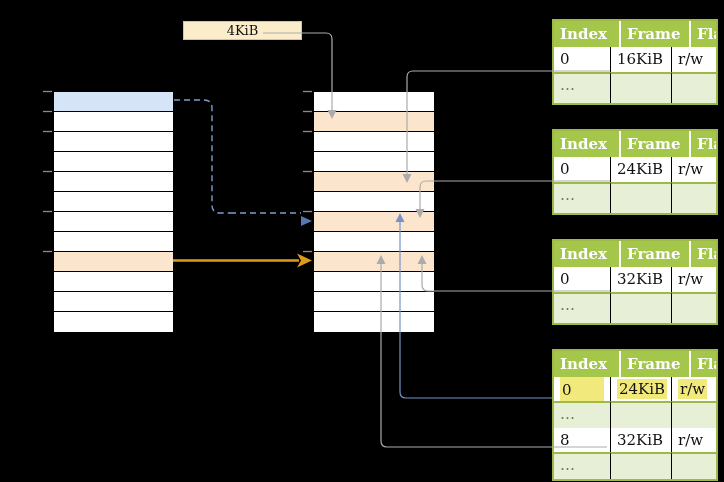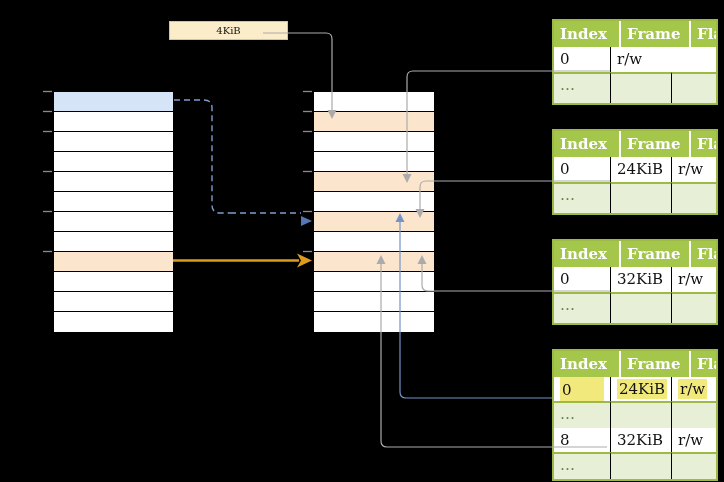--- a/index.html
+++ b/index.html
@@ -12,24 +12,24 @@
   .memtable{position:absolute;border:1px solid #000;}
   .mrow{height:20px;box-sizing:border-box;border-bottom:1px solid #000;}
   .mrow:last-child{border-bottom:none;}
   .mrow.white{background:#ffffff;}
   .mrow.blue{background:var(--blue-row);}
   .mrow.orange{background:var(--orange-row);}
   #mem-left{left:53px;top:91px;width:119px;height:240px;}
   #mem-mid{left:313px;top:91px;width:120px;height:240px;}
   
   .pagesize{
-    position:absolute;left:169px;top:21px;width:119px;height:19px;
+    position:absolute;left:183px;top:21px;width:119px;height:19px;
     background:var(--cream);border:1px solid var(--cream-border);
     box-sizing:border-box;
-    font-size:10px;color:#111;text-align:center;line-height:17px;
+    font-size:13px;color:#111;text-align:center;line-height:17px;
   }
   
   .ptable{
     position:absolute;left:552px;width:166px;
     border:2px solid var(--green-border);box-sizing:border-box;
     background:var(--green-border);
   }
   .prow{display:flex;}
   .prow.hdr{background:var(--green-header);}
   .prow .c{box-sizing:border-box;padding:0 0 0 6px;overflow:hidden;white-space:nowrap;}
@@ -94,20 +94,21 @@
 <div class="pagesize">4KiB</div>
 
 <div class="ptable" style="top:19px">
     <div class="prow hdr">
       <div class="c c0">Index</div>
       <div class="c c1">Frame</div>
       <div class="c c2">Flags</div>
     </div>
     <div class="prow data">
       <div class="c c0">0</div>
+      <div class="c c1">16KiB</div>
       <div class="c c2">r/w</div>
     </div>
     <div class="prow dots">
       <div class="c c0">…</div>
       <div class="c c1"></div>
       <div class="c c2"></div>
     </div>
   </div>
 <div class="ptable" style="top:129px">
     <div class="prow hdr">

